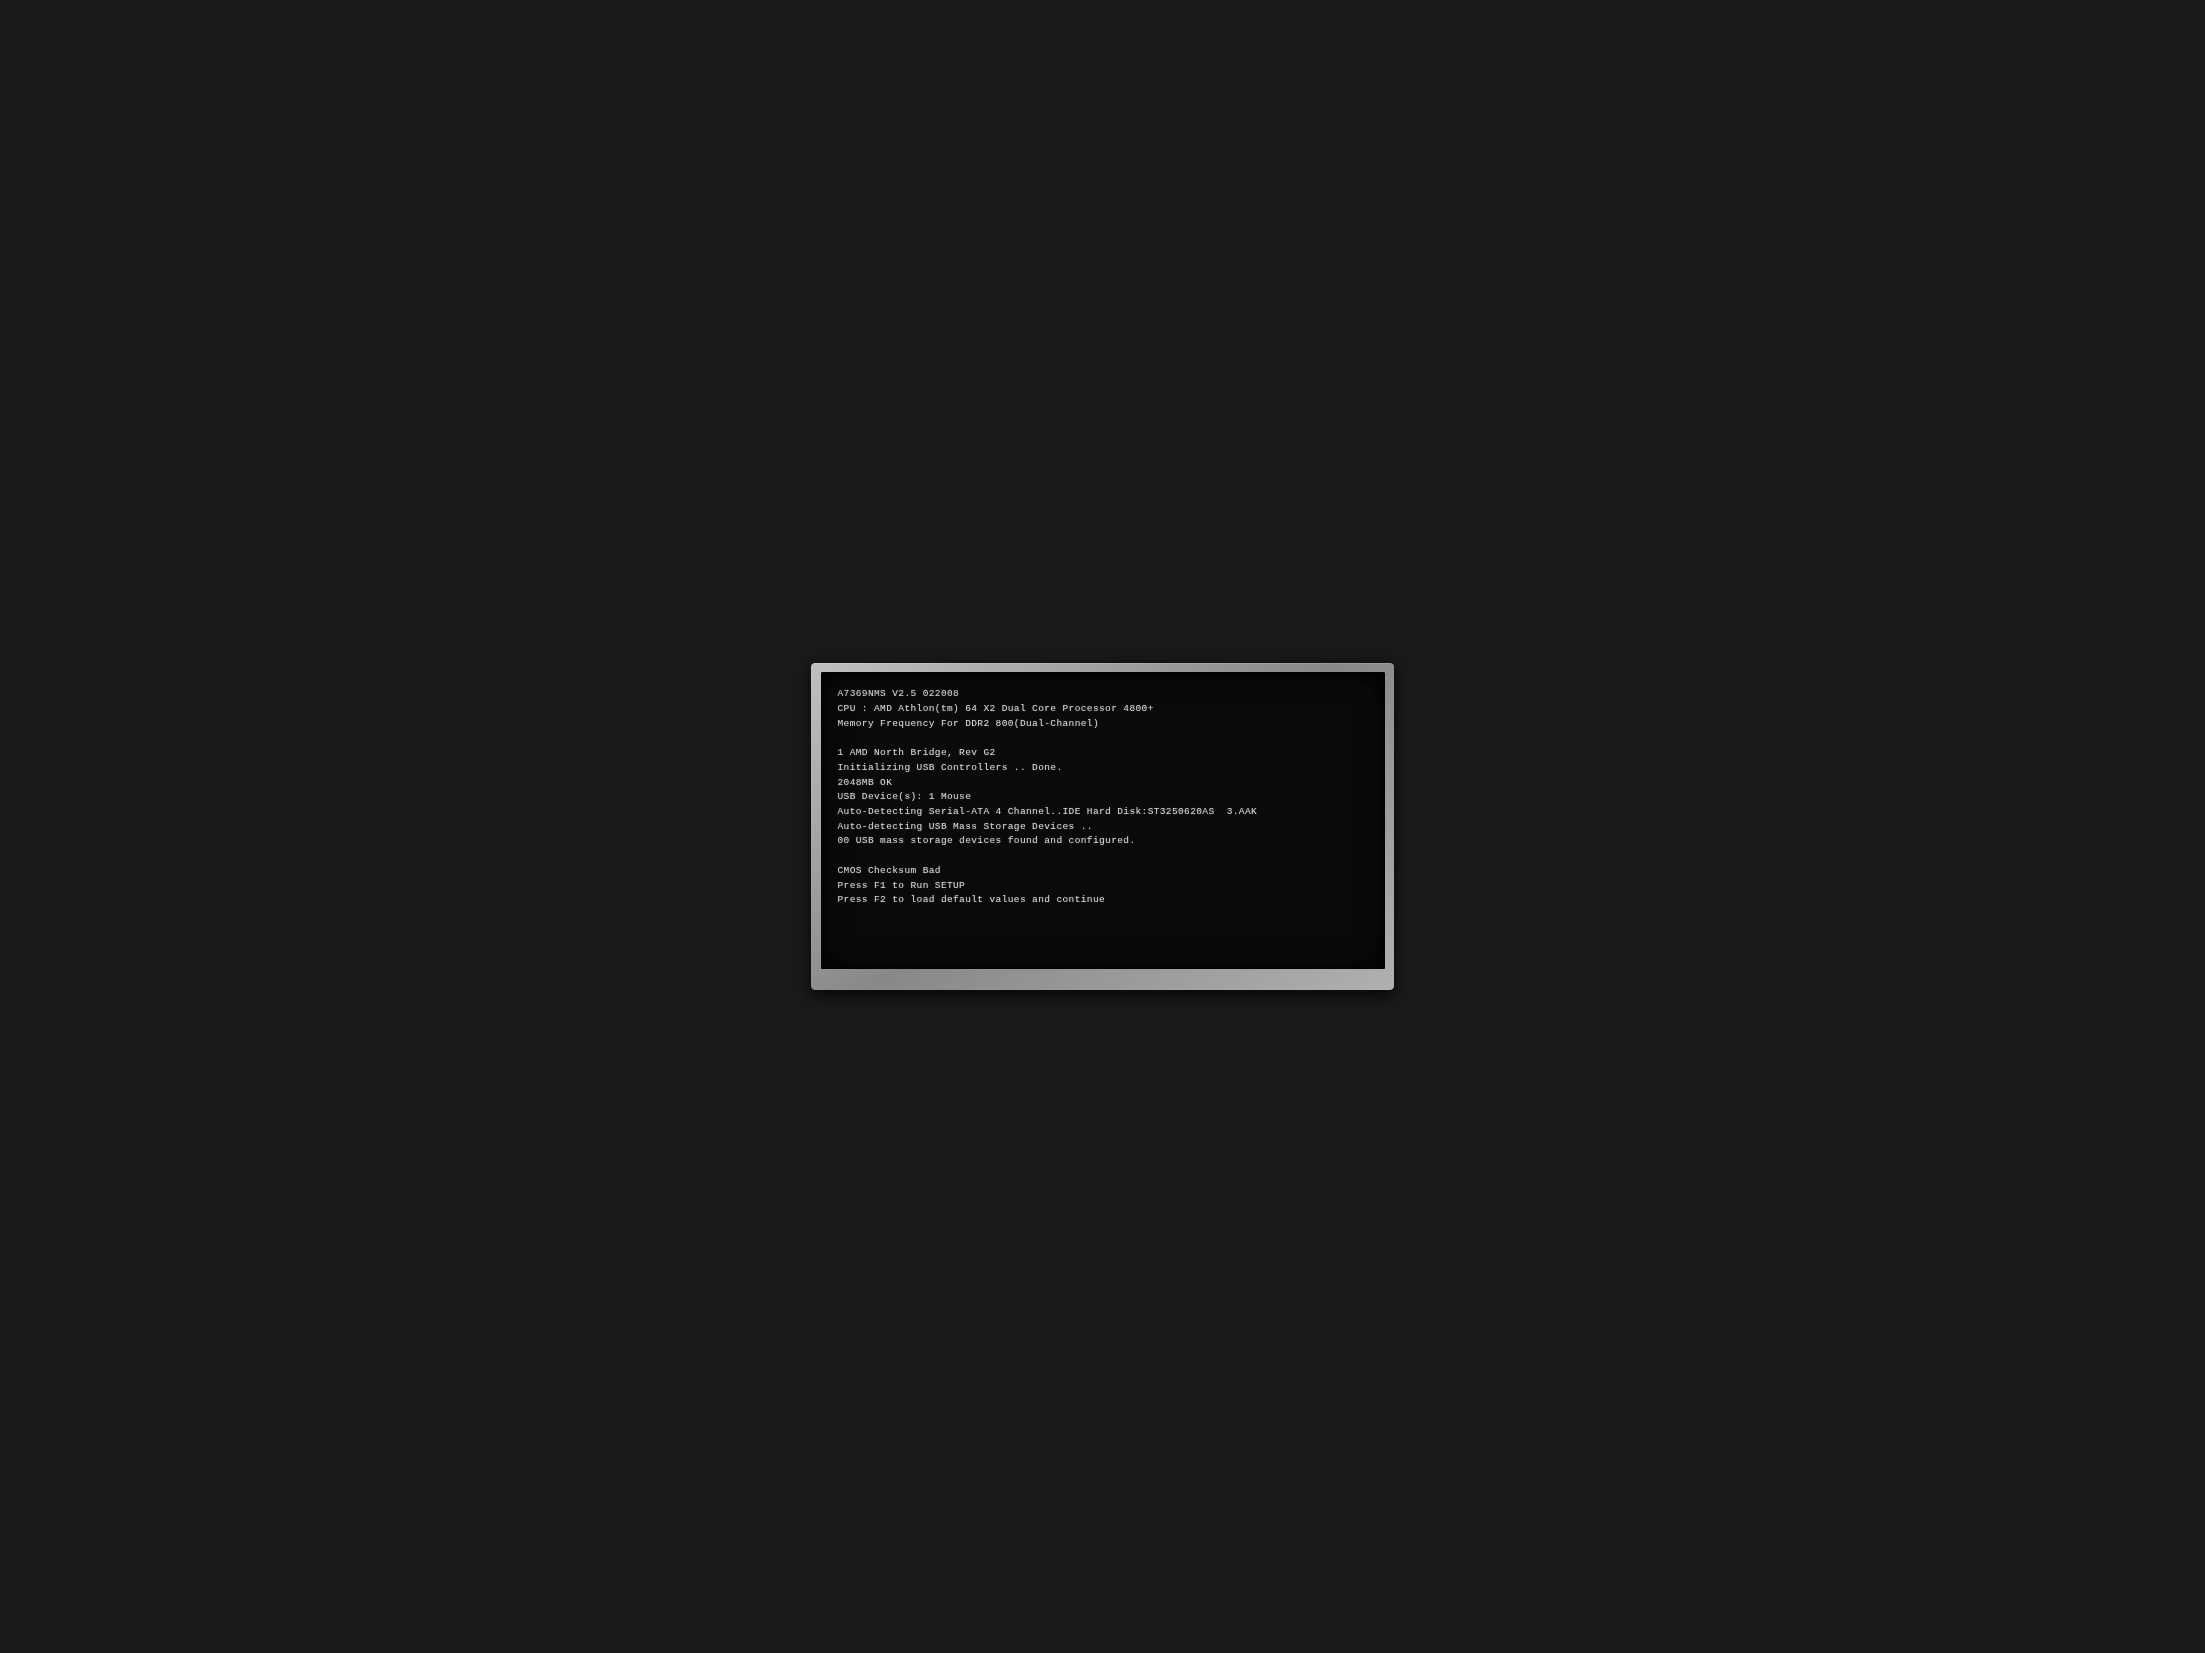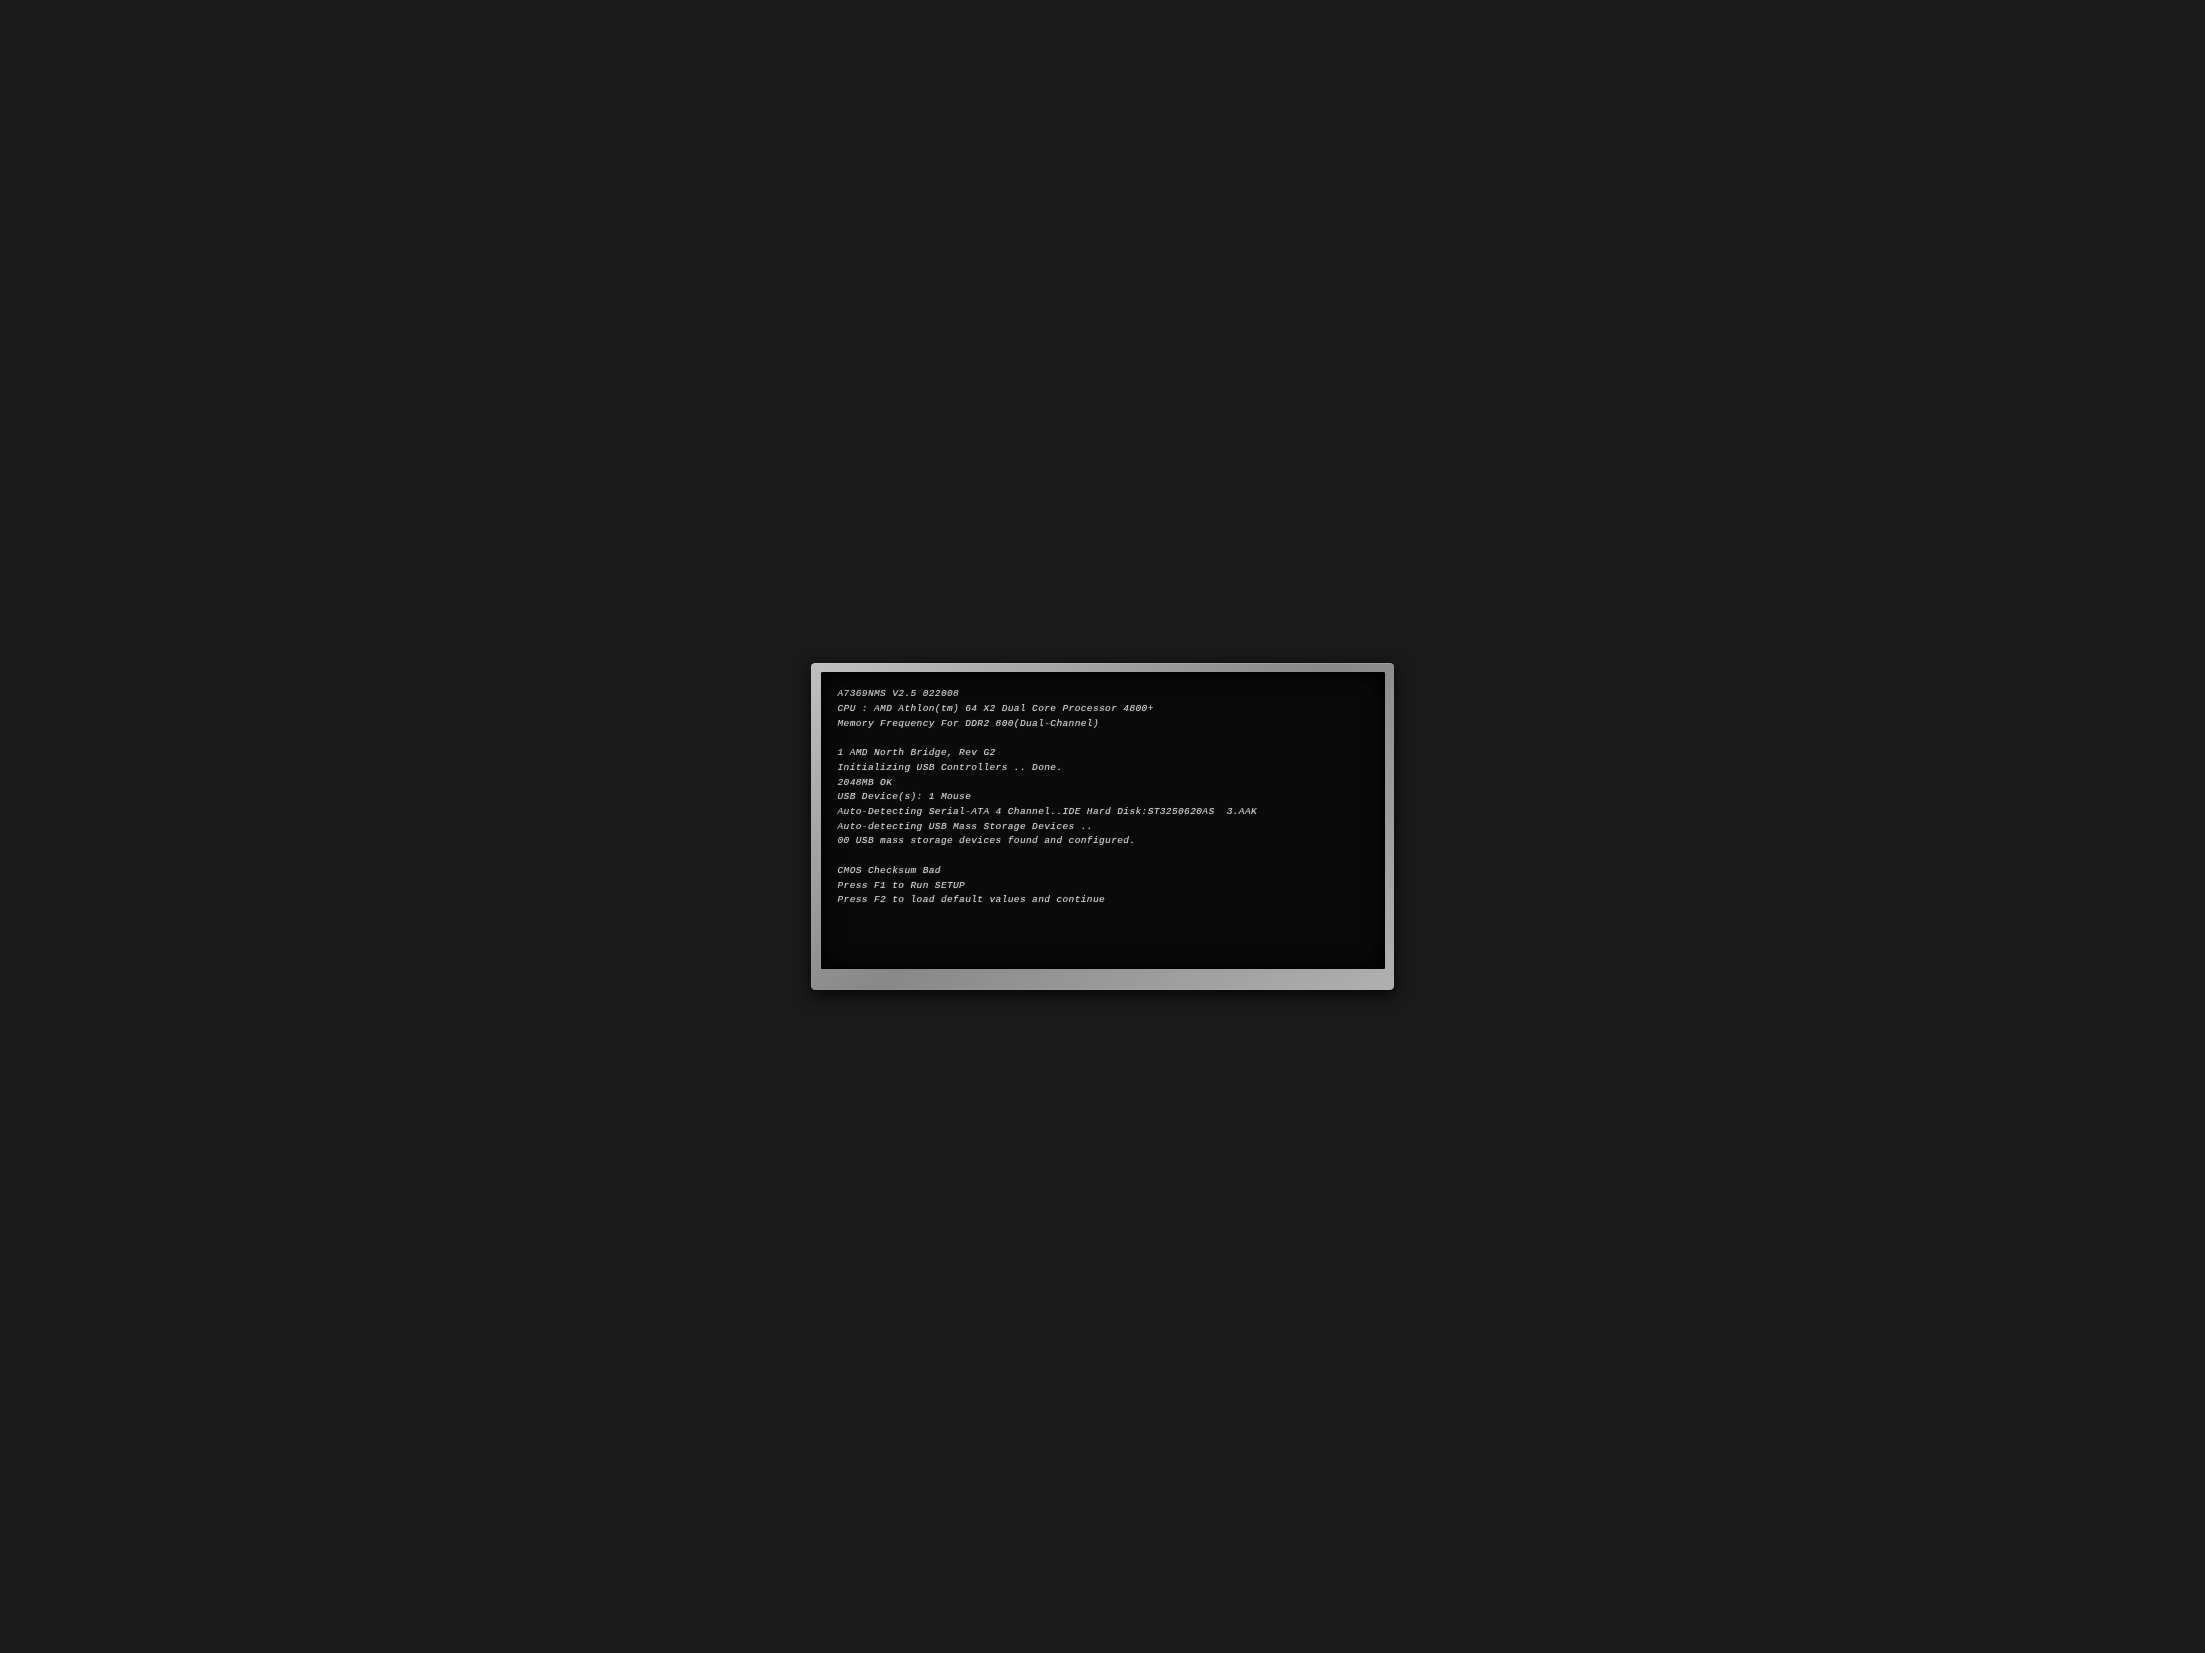--- a/index.html
+++ b/index.html
@@ -51,21 +51,20 @@
       color: #d8d8d8;
       font-size: clamp(5.8px, 1.4vw, 9.5px);
       line-height: 1.55;
       white-space: pre;
       letter-spacing: 0.04em;
       text-shadow: 0 0 1.6px rgba(220,220,220,0.3);
     }
 
     .bios-line {
       display: block;
-      font-style: italic;
     }
   </style>
 </head>
 <body>
 
 <div class="monitor-bezel">
   <div class="screen">
     <div class="bios-text" id="bios-output"><span class="bios-line">A7369NMS V2.5 022008</span><span class="bios-line">CPU : AMD Athlon(tm) 64 X2 Dual Core Processor 4800+</span><span class="bios-line">Memory Frequency For DDR2 800(Dual-Channel)</span><span class="bios-line">&nbsp;</span><span class="bios-line">1 AMD North Bridge, Rev G2</span><span class="bios-line">Initializing USB Controllers .. Done.</span><span class="bios-line">2048MB OK</span><span class="bios-line">USB Device(s): 1 Mouse</span><span class="bios-line">Auto-Detecting Serial-ATA 4 Channel..IDE Hard Disk:ST3250620AS  3.AAK</span><span class="bios-line">Auto-detecting USB Mass Storage Devices ..</span><span class="bios-line">00 USB mass storage devices found and configured.</span><span class="bios-line">&nbsp;</span><span class="bios-line">CMOS Checksum Bad</span><span class="bios-line">Press F1 to Run SETUP</span><span class="bios-line">Press F2 to load default values and continue</span></div>
   </div>
 </div>

